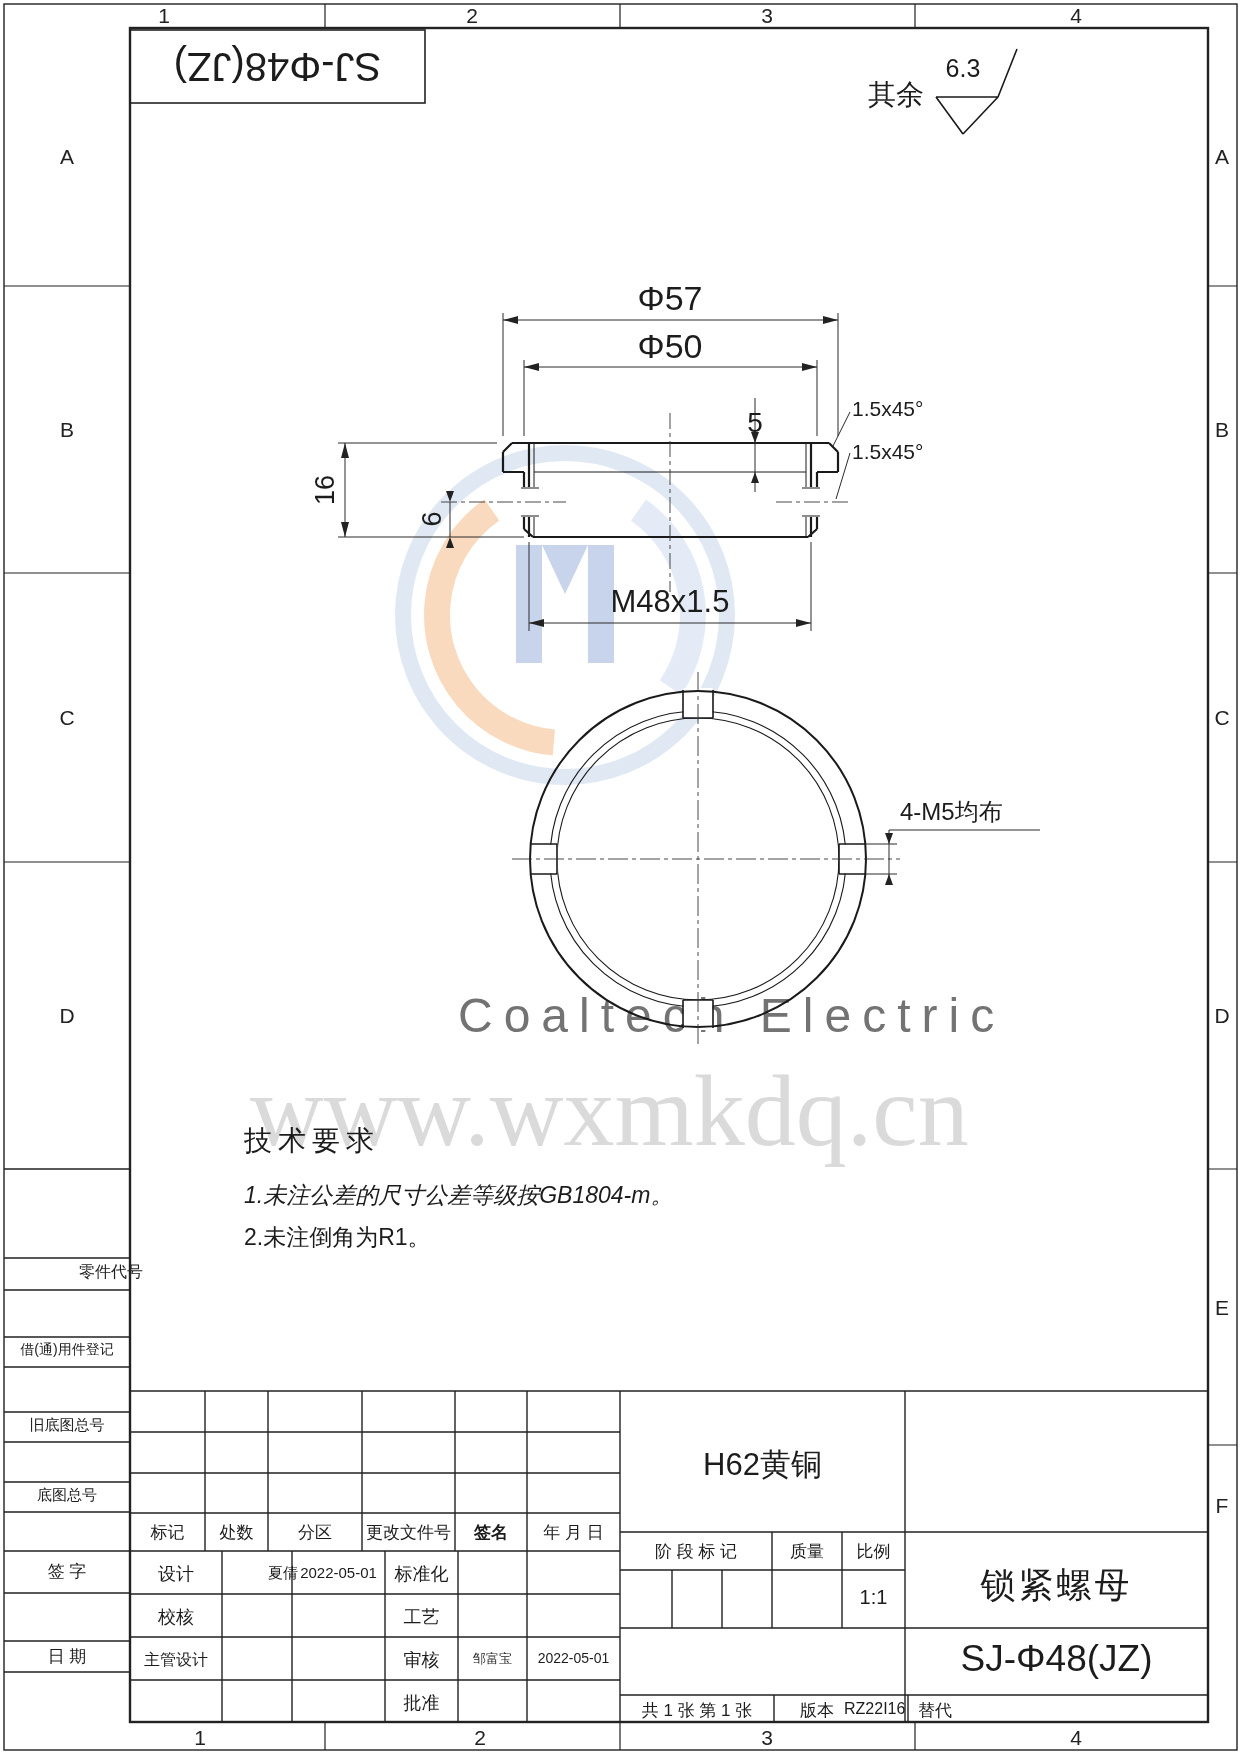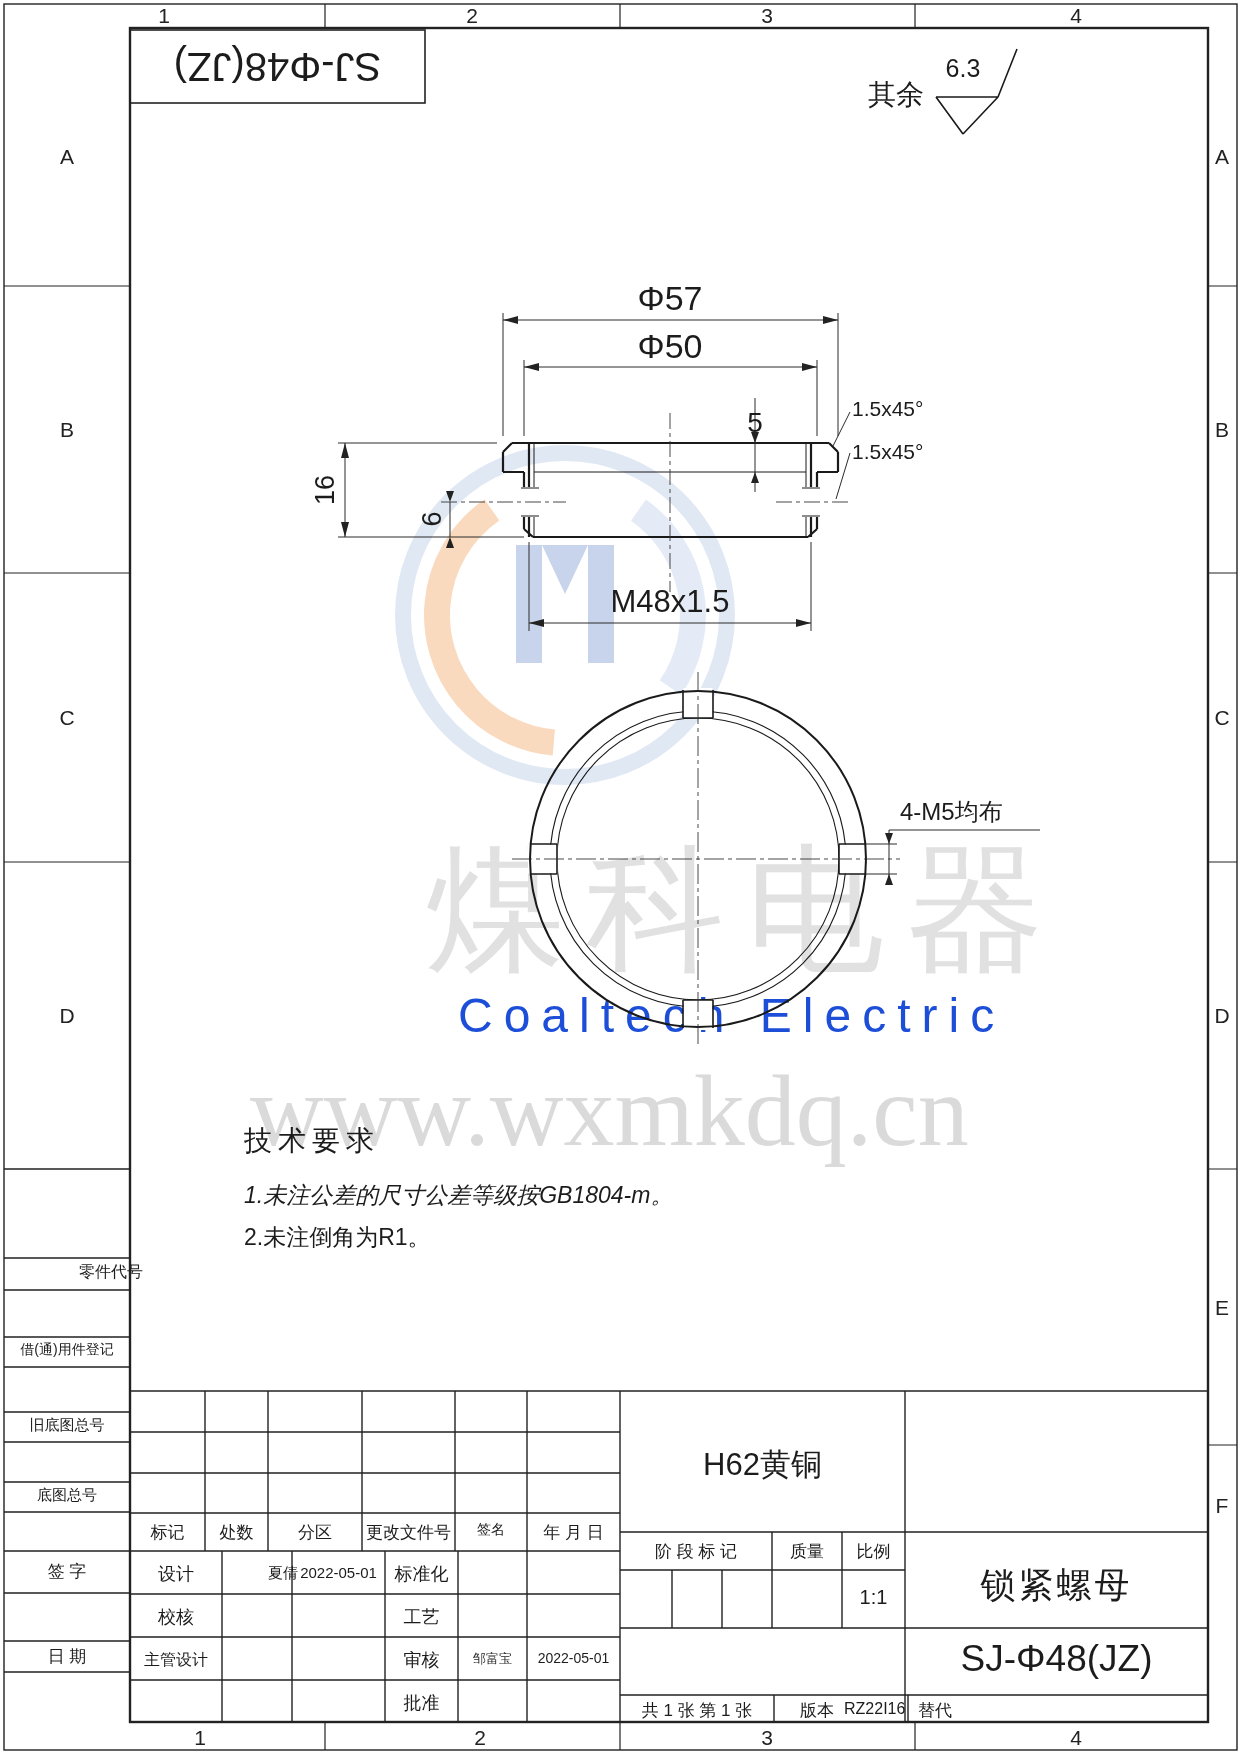--- a/index.html
+++ b/index.html
@@ -1,34 +1,33 @@
 <!DOCTYPE html>
 <html><head>
 <meta charset="utf-8">
 <style>
   html,body{margin:0;padding:0;background:#888;}
   .page{position:relative;width:1241px;height:1754px;background:#ffffff;overflow:hidden;
         font-family:"Liberation Sans",sans-serif;color:#1c1c1c;}
   .t{position:absolute;white-space:nowrap;color:#1c1c1c;font-family:"Liberation Sans",sans-serif;}
   .c{text-align:center;}
   .wm-cn{position:absolute;left:426px;top:818px;font-size:138px;letter-spacing:22px;color:#e1e1e1;font-weight:400;}
-  .wm-en{position:absolute;left:458px;top:988px;font-size:48px;letter-spacing:11px;color:#1d4ed8;}
+  .wm-en{position:absolute;left:458px;top:988px;font-size:48px;letter-spacing:11px;color:#737373;}
   .wm-url{position:absolute;left:250px;top:1052px;font-size:102px;color:#dadada;font-family:"Liberation Serif",serif;}
   svg{position:absolute;left:0;top:0;}
   .lay2{z-index:2;}
   svg text{font-family:"Liberation Sans",sans-serif;fill:#1c1c1c;}
   .zone{font-size:21px;color:#222;}
   .flip{transform:rotate(180deg);}
 </style>
 </head>
 <body>
 
 <div class="page">
 
-  <div class="wm-cn">煤科电器</div>
   <div class="wm-en">Coaltech Electric</div>
   <div class="wm-url">www.wxmkdq.cn</div>
 
   <svg width="1241" height="1754" viewBox="0 0 1241 1754">
     <defs>
       <pattern id="hatch" width="7" height="7" patternTransform="rotate(45)">
         <line x1="0" y1="0" x2="0" y2="7" stroke="#333" stroke-width="1.1"></line>
       </pattern>
     </defs>
 
@@ -198,21 +197,21 @@
   <div class="t c lay2" style="left:4px;top:1341px;width:126px;font-size:14px;">借(通)用件登记</div>
   <div class="t c lay2" style="left:4px;top:1416px;width:126px;font-size:15px;">旧底图总号</div>
   <div class="t c lay2" style="left:4px;top:1486px;width:126px;font-size:15px;">底图总号</div>
   <div class="t c lay2" style="left:4px;top:1560px;width:126px;font-size:17px;">签 字</div>
   <div class="t c lay2" style="left:4px;top:1645px;width:126px;font-size:17px;">日 期</div>
 
   <div class="t c lay2" style="left:130px;top:1521px;width:75px;font-size:17px;">标记</div>
   <div class="t c lay2" style="left:205px;top:1521px;width:63px;font-size:17px;">处数</div>
   <div class="t c lay2" style="left:268px;top:1521px;width:94px;font-size:17px;">分区</div>
   <div class="t c lay2" style="left:362px;top:1521px;width:93px;font-size:17px;">更改文件号</div>
-  <div class="t c lay2" style="left:455px;top:1521px;width:72px;font-size:14px;">签名</div>
+  <div class="t c lay2" style="left:455px;top:1521px;width:72px;font-size:17px;font-weight:bold;">签名</div>
   <div class="t c lay2" style="left:527px;top:1521px;width:93px;font-size:17px;">年 月 日</div>
 
   <div class="t c lay2" style="left:130px;top:1562px;width:92px;font-size:18px;">设计</div>
   <div class="t c lay2" style="left:222px;top:1564px;width:70px;font-size:15px;padding-left:26px;">夏倩</div>
   <div class="t c lay2" style="left:292px;top:1564px;width:93px;font-size:15px;">2022-05-01</div>
   <div class="t c lay2" style="left:385px;top:1562px;width:73px;font-size:18px;">标准化</div>
   <div class="t c lay2" style="left:130px;top:1605px;width:92px;font-size:18px;">校核</div>
   <div class="t c lay2" style="left:385px;top:1605px;width:73px;font-size:18px;">工艺</div>
   <div class="t c lay2" style="left:130px;top:1650px;width:92px;font-size:16px;">主管设计</div>
   <div class="t c lay2" style="left:385px;top:1648px;width:73px;font-size:18px;">审核</div>

